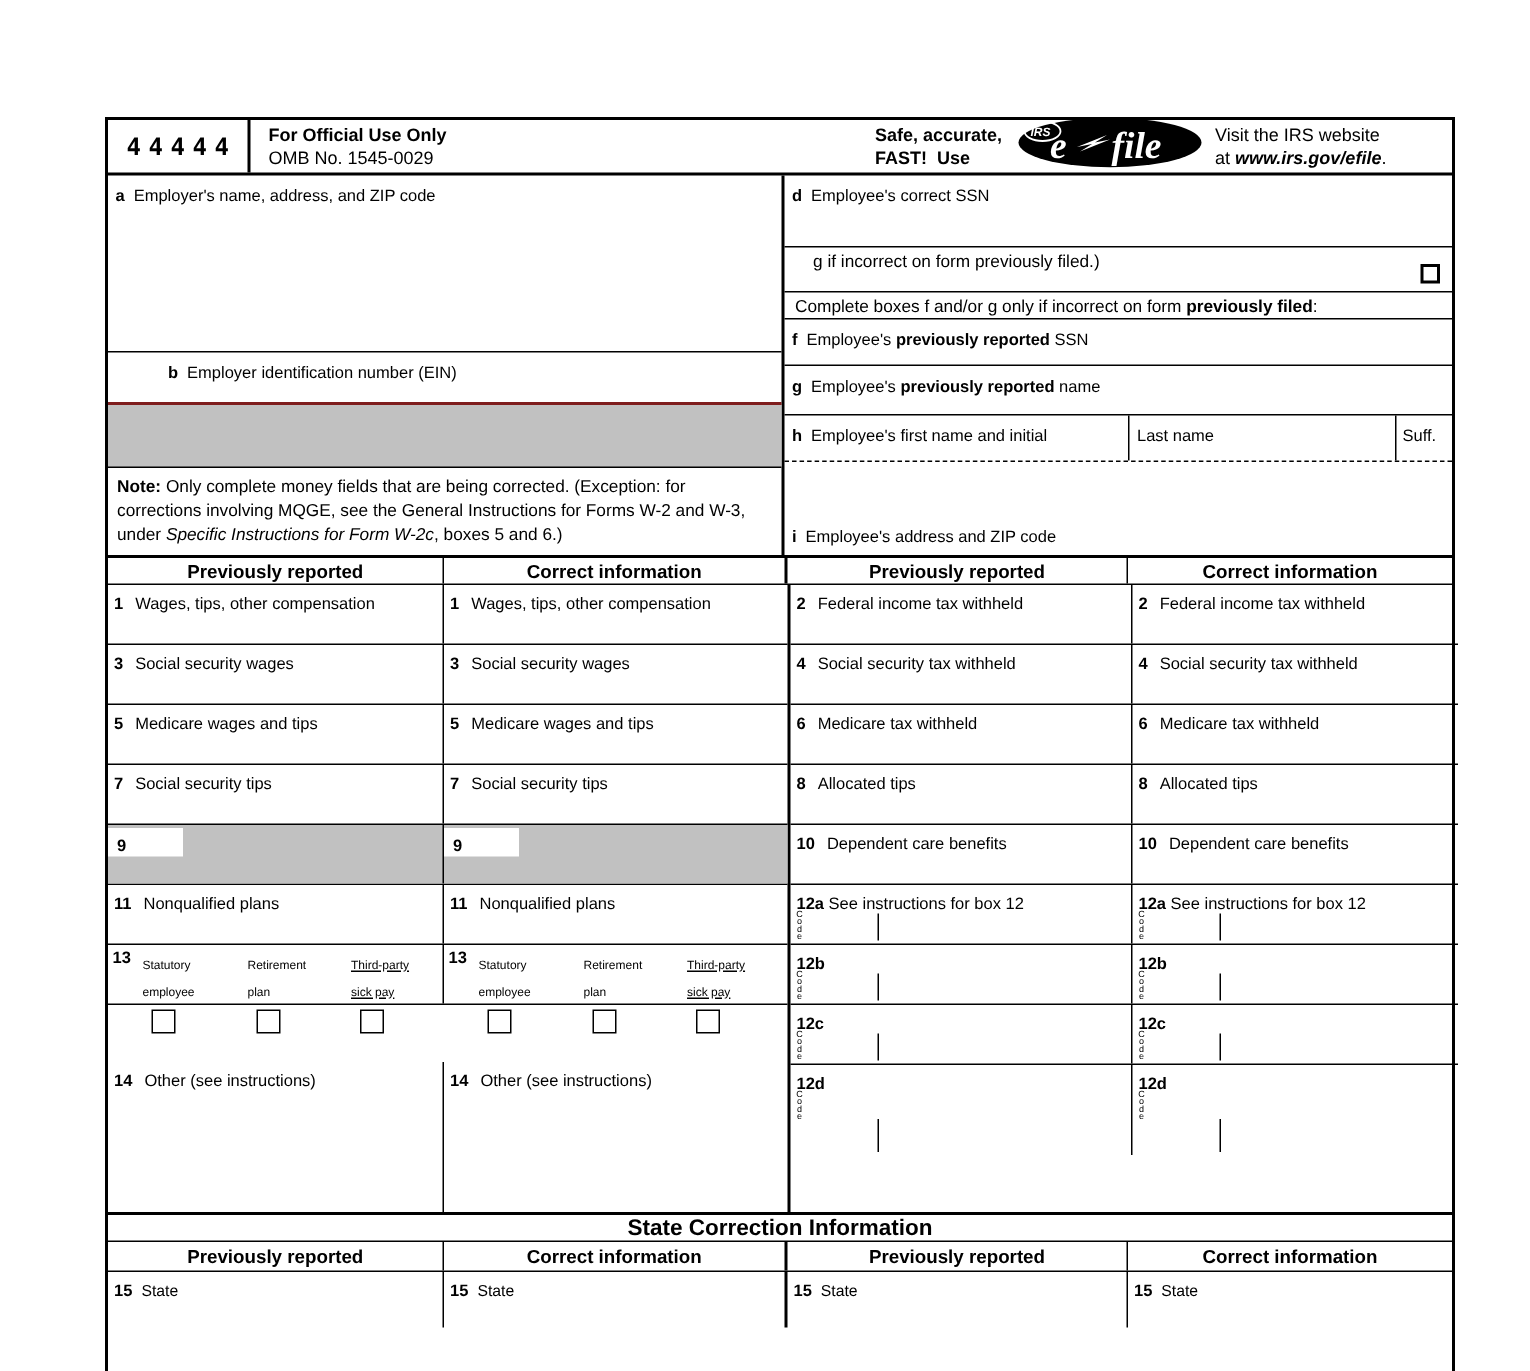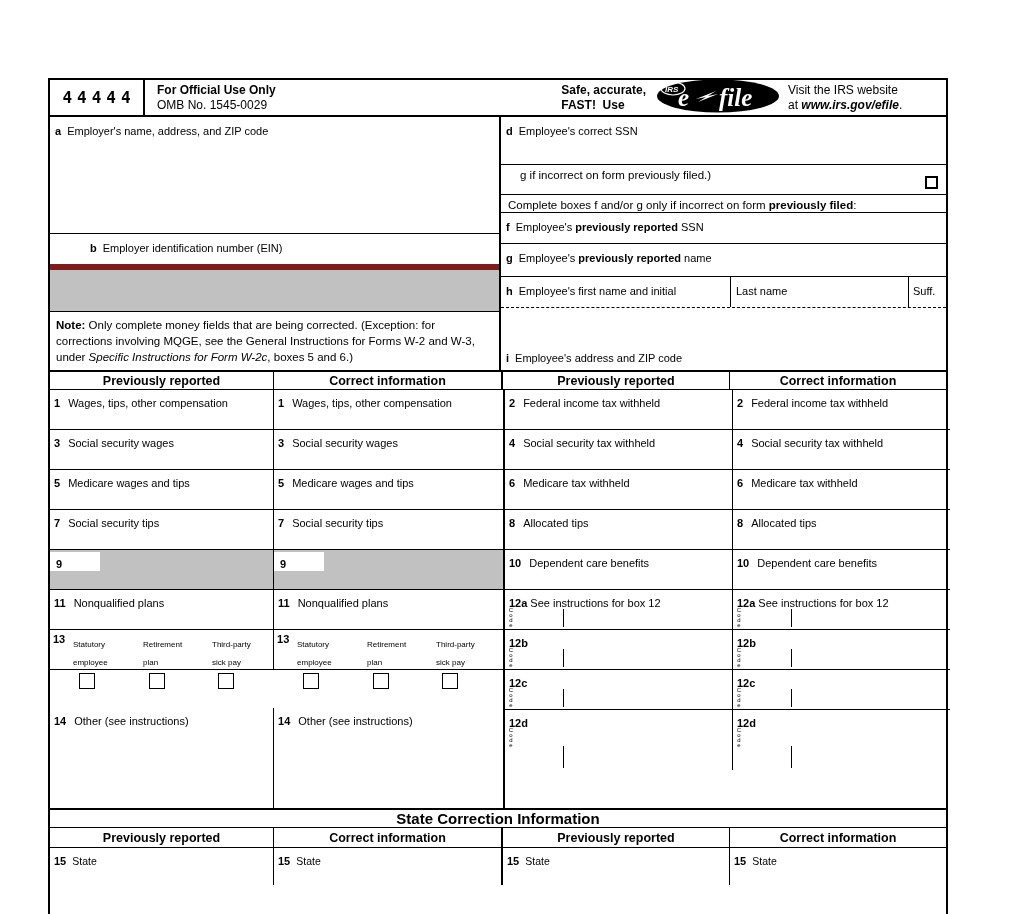--- a/index.html
+++ b/index.html
@@ -3,21 +3,21 @@
 <meta charset="utf-8">
 <style>
   * { margin:0; padding:0; box-sizing:border-box; }
   html,body { background:#fff; }
   body {
     width:1020px; height:914px; position:relative; overflow:hidden;
     font-family:"Liberation Sans", sans-serif; color:#000;
     -webkit-font-smoothing:antialiased;
   }
   .form {
-    position:absolute; left:48px; top:78px; width:900px; height:836px;
+    position:absolute; left:70px; top:78px; width:900px; height:836px;
     border-left:2px solid #000; border-right:2px solid #000; border-top:2px solid #000;
     background:#fff;
   }
   
   .top-band { display:flex; height:37px; border-bottom:2px solid #000; align-items:stretch; }
   .code-box {
     width:95px; border-right:2px solid #000; display:flex; align-items:center; justify-content:center;
     font-family:"DejaVu Sans Mono", monospace; font-size:16px; font-weight:bold; letter-spacing:5px;
     padding-left:5px;
   }
@@ -29,21 +29,21 @@
   .visit { font-size:12px; line-height:15px; align-self:center; width:152px; margin-right:6px; }
   .visit i b { font-size:12px; }
   
   .upper { display:flex; height:253px; }
   .u-left { width:455px; border-right:2px solid #000; display:flex; flex-direction:column; }
   .u-right { width:445px; display:flex; flex-direction:column; }
   .flab { font-weight:bold; font-size:11px; margin-right:6px; }
   .ftext { font-size:11px; }
   .fcell { padding:4px 5px; }
   .box-a { height:158px; border-bottom:1px solid #000; }
-  .box-b { height:45px; border-bottom:6px solid #7f1d1d;padding-left:40px; }
+  .box-b { height:45px; border-bottom:2px solid #7f1d1d;padding-left:40px; }
   .shade-band { height:57px; border-bottom:1px solid #000; background:var(--shade,#c1c1c1); }
   .note-box { height:62px; padding:5px 6px; font-size:11.5px; line-height:16px; }
   .row-cd { height:63px; display:flex; border-bottom:1px solid #000; }
   .box-c { width:230px; border-right:1px solid #000; display:flex; flex-direction:column; }
   .box-c .cval { margin-top:auto; margin-bottom:7px; padding-left:76px; font-size:12px; }
   .box-c .cval b { font-size:12px; }
   .box-d { width:215px; }
   .box-e { height:37px; border-bottom:1px solid #000; position:relative; padding:3px 5px; font-size:11.5px; line-height:14px; }
   .box-e .l2 { padding-left:14px; }
   .chk {
@@ -86,21 +86,21 @@
     writing-mode:vertical-rl; text-orientation:upright;
     font-size:6px; letter-spacing:-1px; line-height:6px;
   }
   .coderule { position:absolute; left:58px; bottom:2px; height:18px; width:1px; background:#000; }
   .h60 .coderule { height:22px; }
   .box13 { padding:0; }
   .box13 .n13 { position:absolute; left:3px; top:3px; }
   .ckgroup { position:absolute; top:3px; }
   .ckgroup .cklab { font-size:8px; line-height:8.5px; }
   .ckgroup .ckbox { display:inline-block; width:16px; height:16px; border:1.5px solid #000; background:#fff; margin:4px 0 0 6px; }
-  .g1 { left:23px; } .g2 { left:93px; } .g3 { left:162px; }
+  .g1 { left:23px; } .g2 { left:93px; } .g3 { left:162px;text-decoration:underline; }
   
   .state-title { height:20px; border-top:2px solid #000; border-bottom:1px solid #000;
     display:flex; align-items:center; justify-content:center; font-weight:bold; font-size:15px; }
   .state-head { display:flex; height:20px; border-bottom:1px solid #000; }
   .state-row { display:flex; height:37px; }
   .scell { padding:3px 4px; }
   .scell.c1 { width:225px; border-right:1px solid #000; }
   .scell.c2 { width:230px; border-right:2px solid #000; }
   .scell.c3 { width:228px; border-right:1px solid #000; }
   .scell.c4 { width:217px; }

